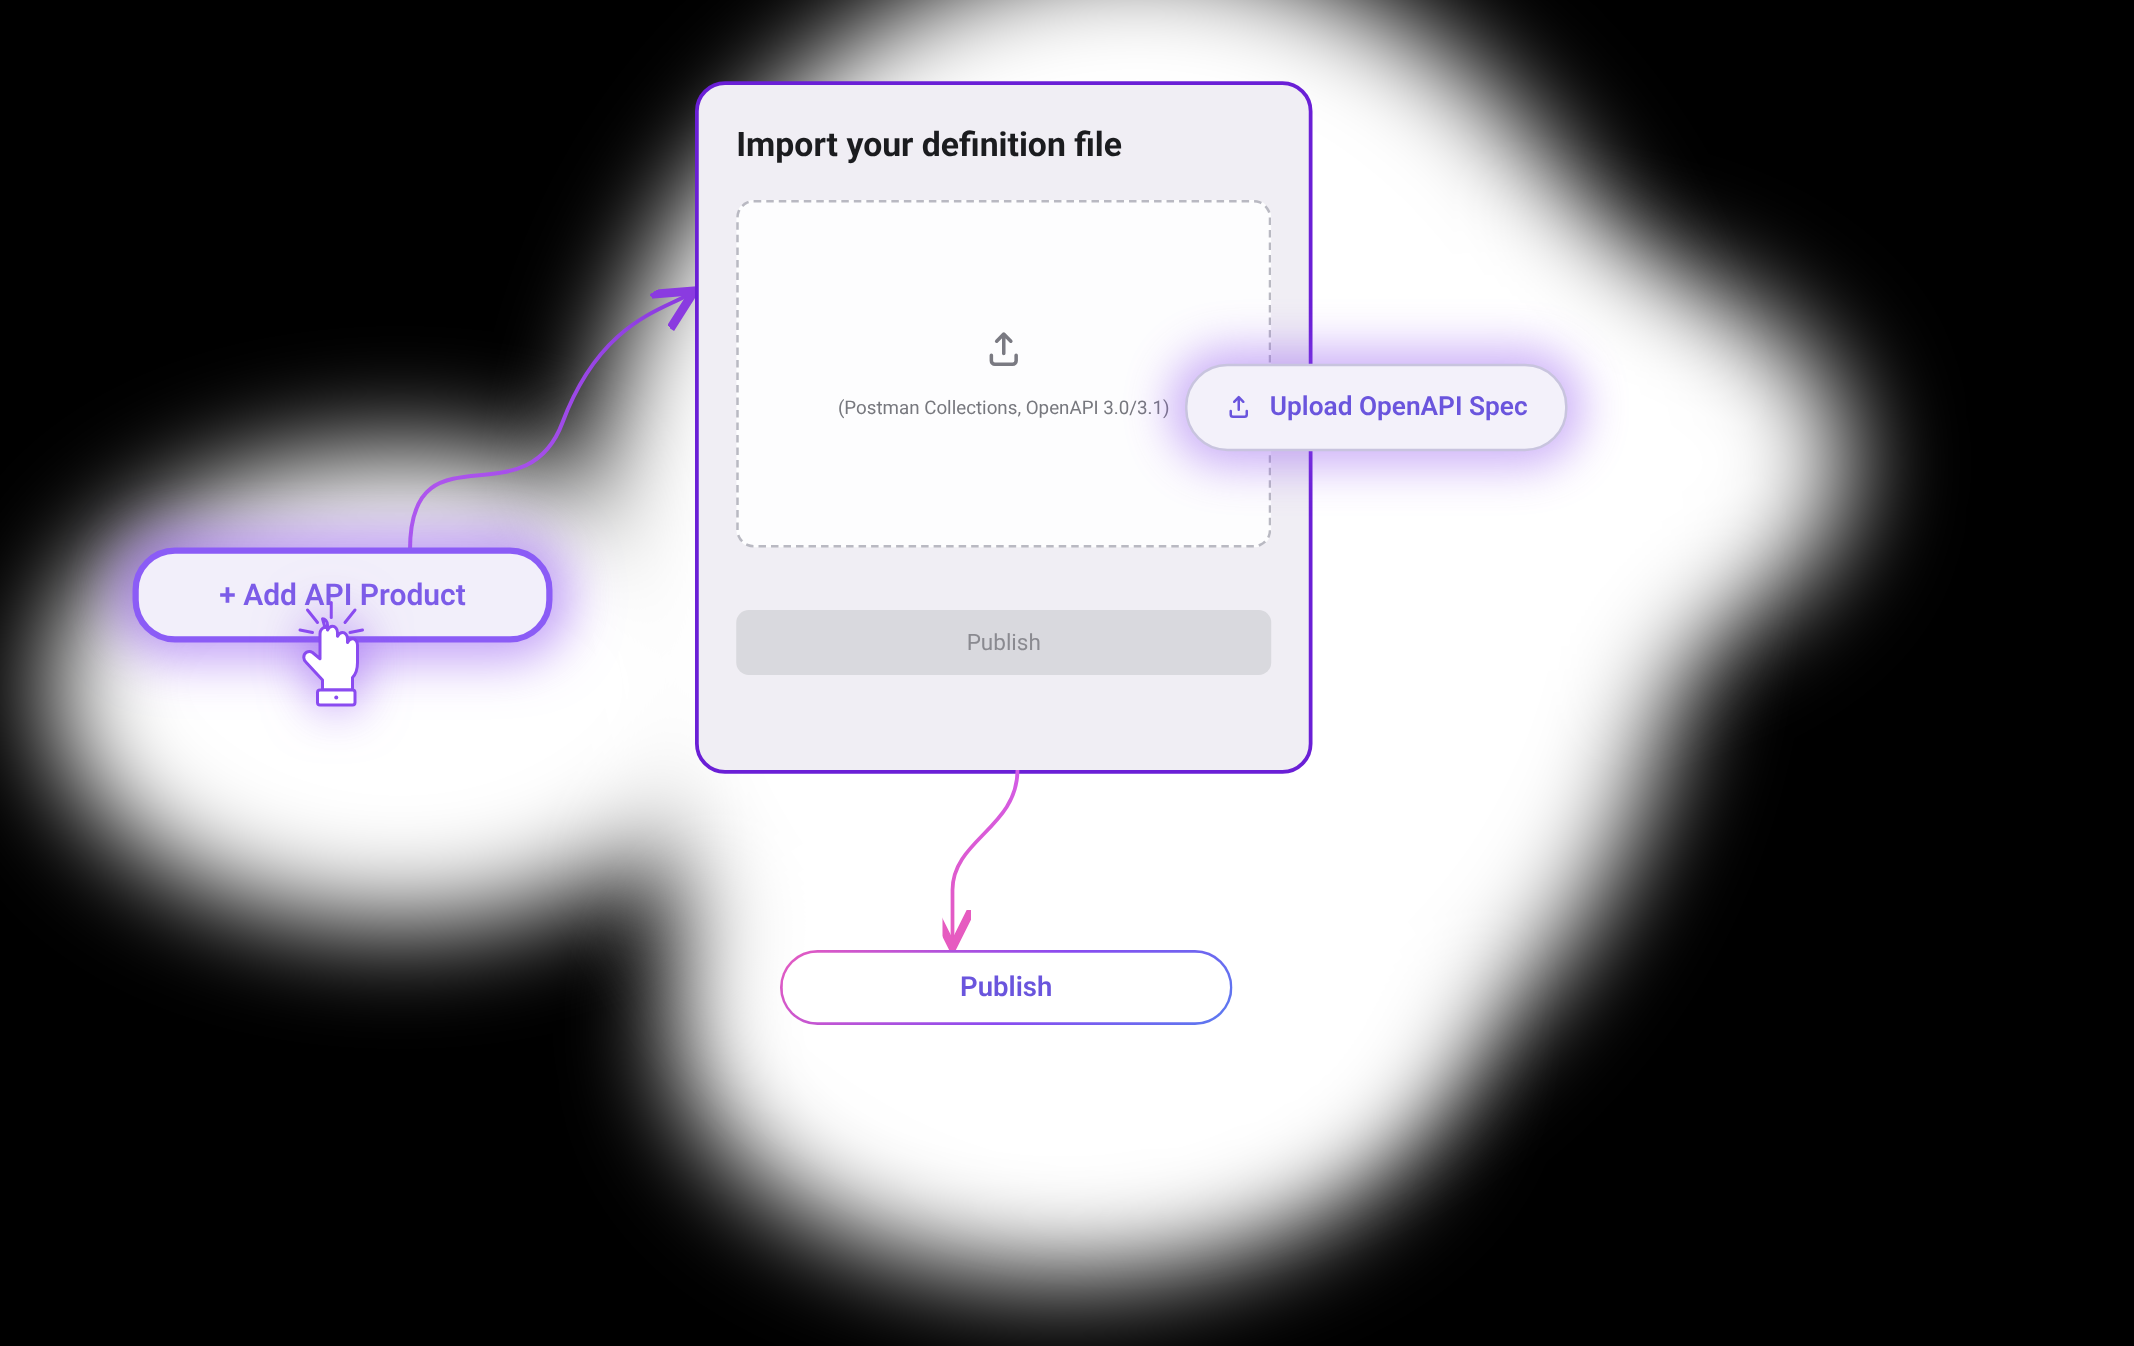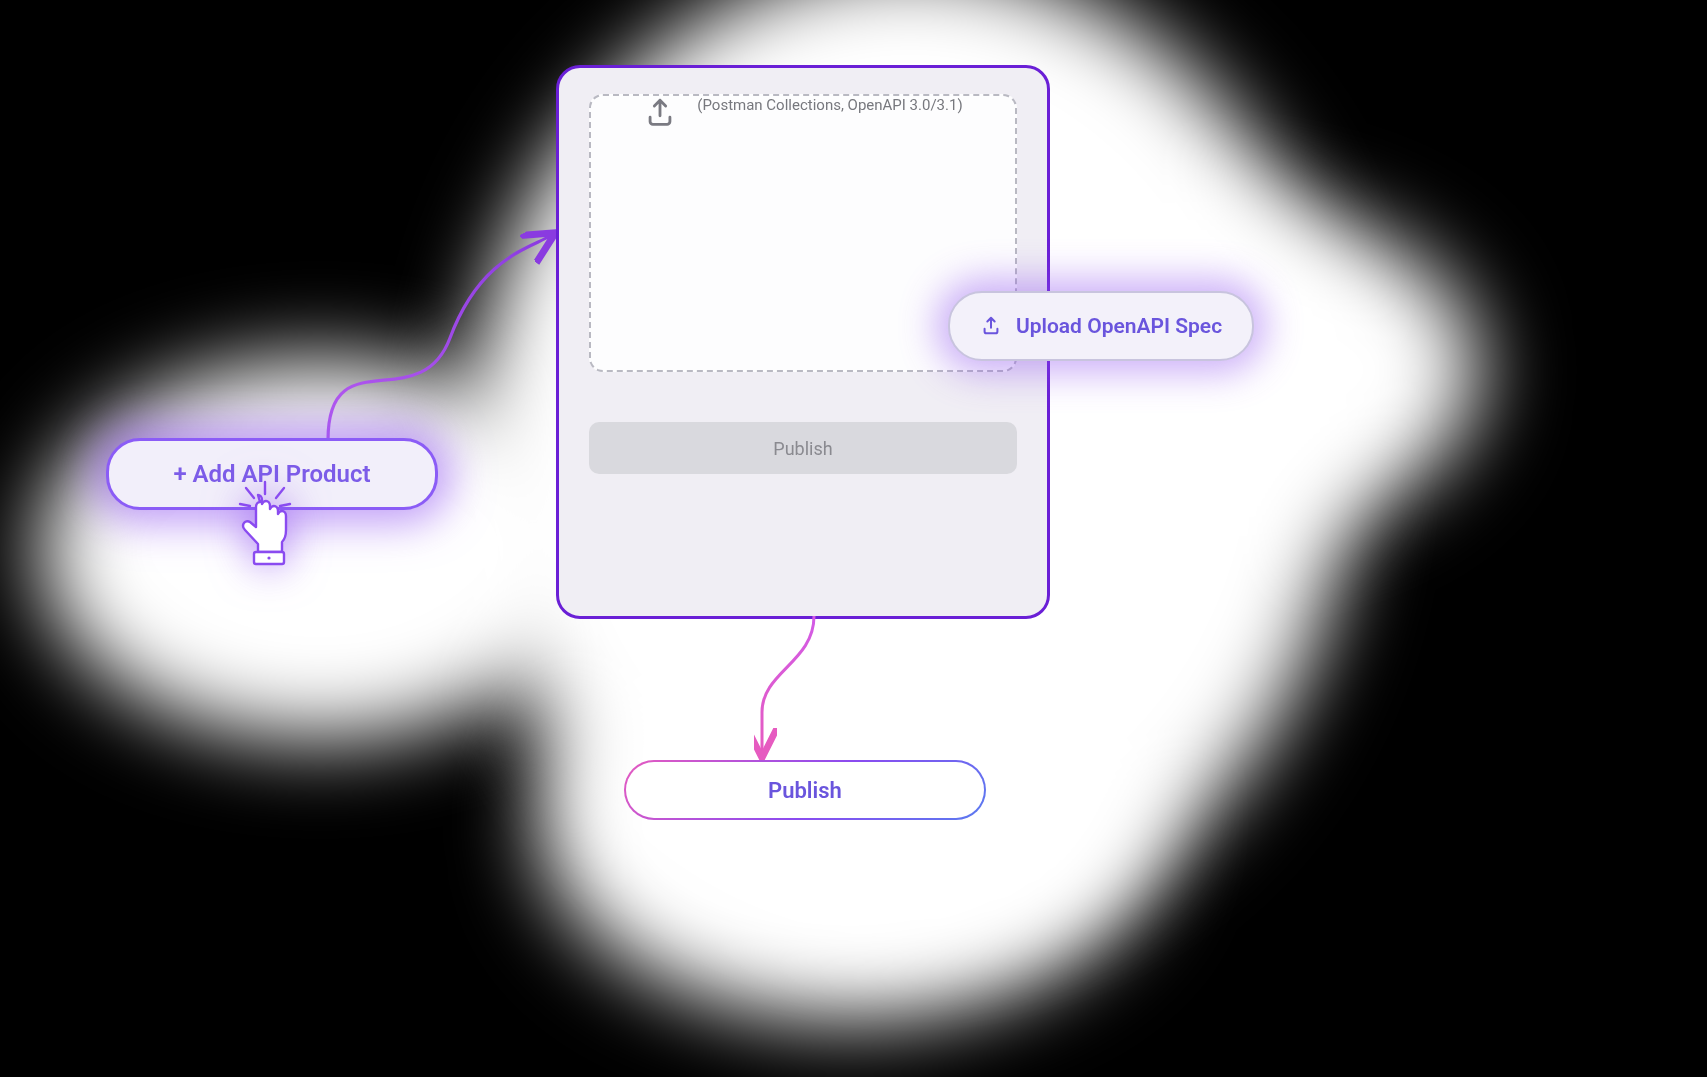--- a/index.html
+++ b/index.html
@@ -14,33 +14,33 @@
   .panel{
     position:absolute;left:556px;top:65px;width:494px;height:554px;
     background:#f0eef4;border:3px solid #6a1fd6;border-radius:24px;
     box-sizing:border-box;padding:26px 30px 30px 30px;
   }
   .panel-title{
     font-size:27px;font-weight:700;color:#1b1c1f;margin:6px 0 28px 0;
   }
   .dropzone{
     height:274px;border:2px dashed #b9b9c2;border-radius:14px;background:#fdfdfe;
-    display:flex;flex-direction:row;justify-content:center;
+    display:flex;flex-direction:column;align-items:center;justify-content:center;
     gap:20px;
   }
   .dropzone-hint{font-size:15px;color:#77787e;}
   .publish-disabled{
     margin-top:50px;height:52px;border-radius:10px;background:#d9d9de;
     display:flex;align-items:center;justify-content:center;
     font-size:18px;color:#8a8a90;
   }
   
   .pill-add{
     position:absolute;left:106px;top:438px;width:326px;height:66px;
-    border:3px solid #8b5cf6;border-radius:34px;background:#f2effa;
+    border:5px solid #8b5cf6;border-radius:34px;background:#f2effa;
     display:flex;align-items:center;justify-content:center;
     font-size:24px;font-weight:600;color:#7c5ce8;
     box-shadow:0 0 40px 14px rgba(142,80,240,0.55);
   }
   
   .pill-upload{
     position:absolute;left:948px;top:291px;width:302px;height:66px;
     border:2px solid #c8c4de;border-radius:34px;background:#f3f1fa;
     display:flex;align-items:center;justify-content:center;gap:14px;
     font-size:21px;font-weight:600;color:#6a55dd;
@@ -82,20 +82,21 @@
         <stop offset="1" stop-color="#8a3be0"></stop>
       </linearGradient>
       <marker id="ahA" markerWidth="12" markerHeight="12" refX="8" refY="5" orient="auto">
         <path d="M0,0 L10,5 L0,10" fill="none" stroke="#8a3be0" stroke-width="2.2"></path>
       </marker>
     </defs>
     <path d="M28,222 C28,120 120,200 150,120 C180,40 230,30 250,18" fill="none" stroke="url(#gradA)" stroke-width="3.2" marker-end="url(#ahA)"></path>
   </svg>
 
   <div class="panel">
+    <div class="panel-title">Import your definition file</div>
     <div class="dropzone">
       <svg width="34" height="34" viewBox="0 0 24 24">
         <path d="M12 3 L12 14 M12 3 L8 7 M12 3 L16 7" stroke="#7a7a82" stroke-width="2" fill="none" stroke-linecap="round" stroke-linejoin="round"></path>
         <path d="M5 15 v3 a2 2 0 0 0 2 2 h10 a2 2 0 0 0 2 -2 v-3" stroke="#7a7a82" stroke-width="2" fill="none" stroke-linecap="round"></path>
       </svg>
       <div class="dropzone-hint">(Postman Collections, OpenAPI 3.0/3.1)</div>
     </div>
     <div class="publish-disabled">Publish</div>
   </div>
 

